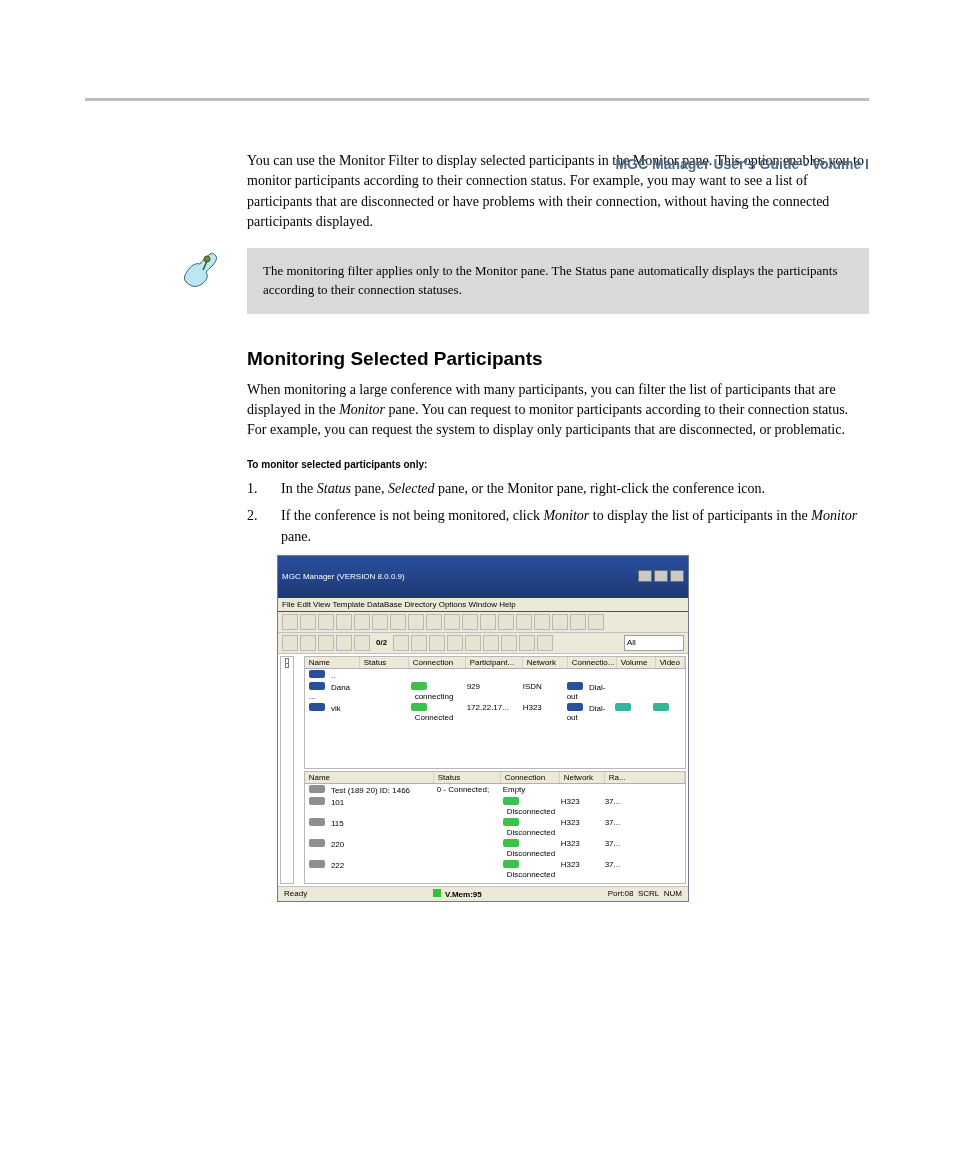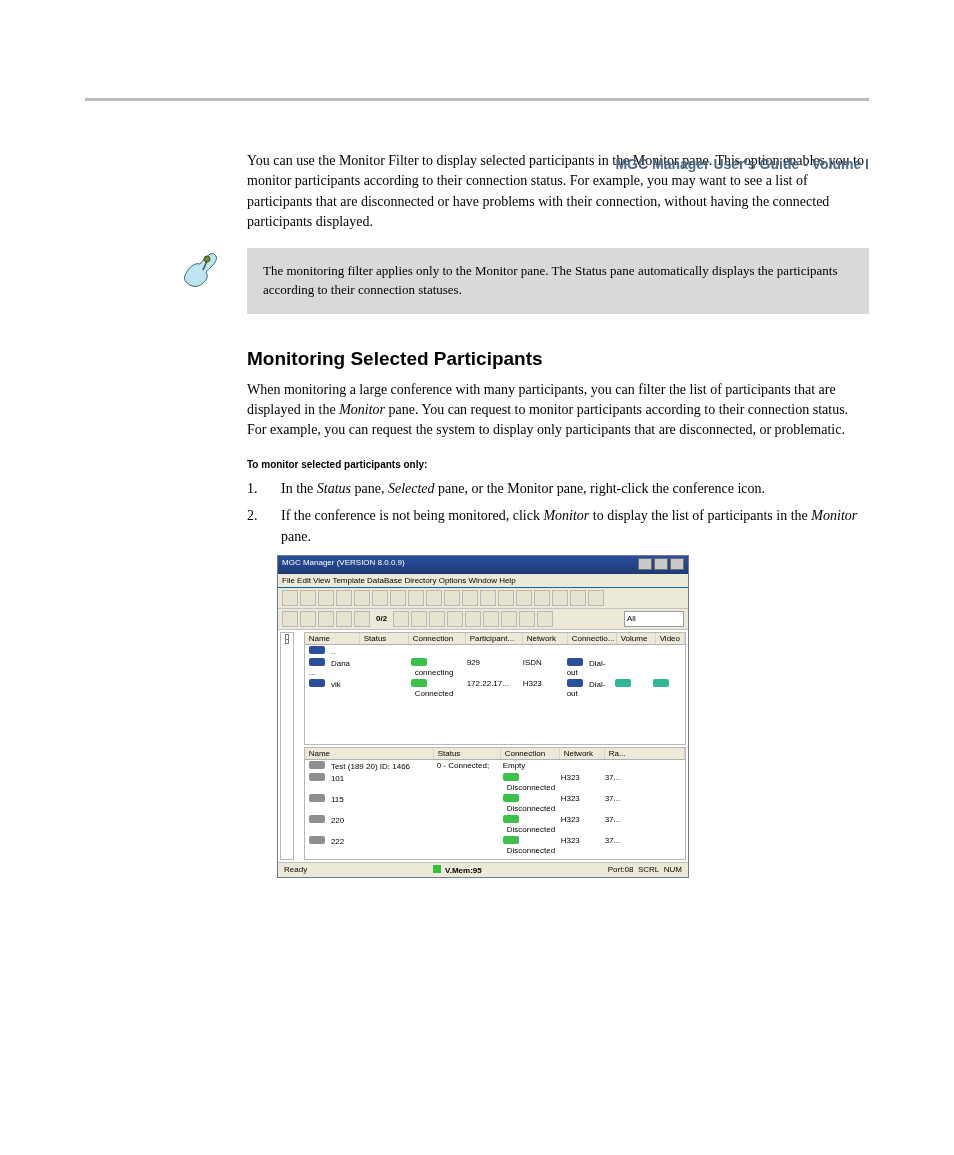--- a/index.html
+++ b/index.html
@@ -13,21 +13,21 @@
   .note-box{background:#d9d9d9;flex:1;padding:14px 16px;font-size:13px;line-height:1.45;}
   .h2{font-family:Arial,Helvetica,sans-serif;font-weight:bold;font-size:19px;margin:34px 0 10px 0;}
   .toproc{font-family:Arial,Helvetica,sans-serif;font-weight:bold;font-size:10px;margin:18px 0 8px 0;}
   .step{display:flex;gap:14px;font-size:14px;line-height:1.5;margin-bottom:6px;}
   .step .num{width:20px;flex:0 0 20px;}
   .step .txt{flex:1;}
   .em{font-style:italic;}
   .screenshot{margin:8px 0 0 30px;}
   
   .sshot{width:410px;border:1px solid #6f7b8a;font-family:Tahoma,Arial,sans-serif;font-size:8px;color:#000;}
-  .ss-title{background:linear-gradient(#2a4f9e,#1e3a73);color:#fff;padding:2px 4px;display:flex;justify-content:space-between;align-items:flex-start;}
+  .ss-title{background:linear-gradient(#2a4f9e,#1e3a73);color:#fff;padding:14px 4px;display:flex;justify-content:space-between;align-items:center;}
   .ss-title .winbtns span{display:inline-block;width:12px;height:10px;background:#c9c9c9;border:1px solid #6f6f6f;margin-left:2px;}
   .ss-menu{background:#ece9d8;padding:2px 4px;border-bottom:1px solid #0369a1;}
   .ss-tool{background:#ece9d8;border-bottom:1px solid #c0c0c0;padding:2px 4px;display:flex;gap:2px;flex-wrap:wrap;}
   .ss-tool .tbtn{width:14px;height:14px;background:#e6e3d0;border:1px solid #b8b8b8;}
   .ss-tool .sel{margin-left:auto;height:14px;min-width:54px;border:1px solid #9d9d9d;background:#fff;padding:0 2px;line-height:14px;}
   .ss-body{display:flex;height:232px;}
   .ss-tree{width:142px;background:#fff;border:1px solid #b8b8b8;margin:2px;overflow:hidden;position:relative;}
   .ss-tree .ln{padding:1px 2px 1px 4px;white-space:nowrap;display:flex;align-items:center;gap:3px;}
   .ss-tree .ind1{padding-left:12px;} .ss-tree .ind2{padding-left:22px;} .ss-tree .ind3{padding-left:32px;}
   .ss-tree .ind4{padding-left:42px;}

